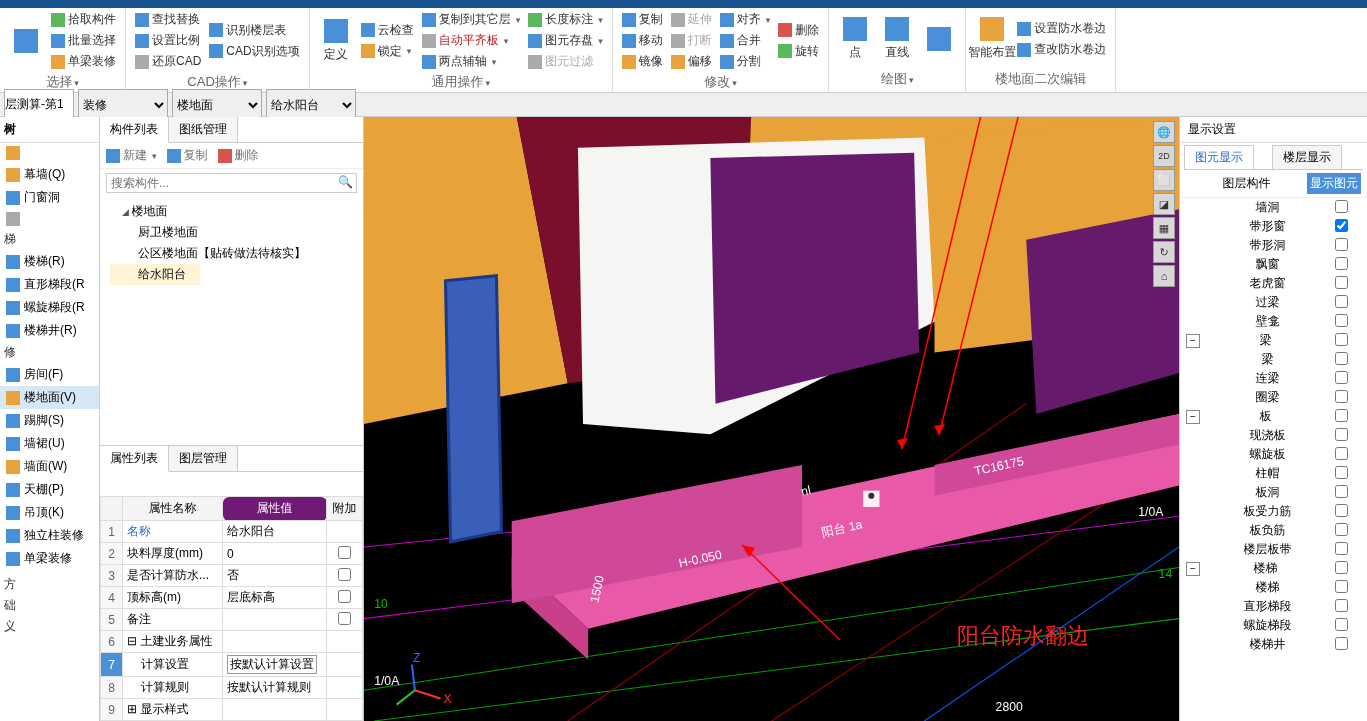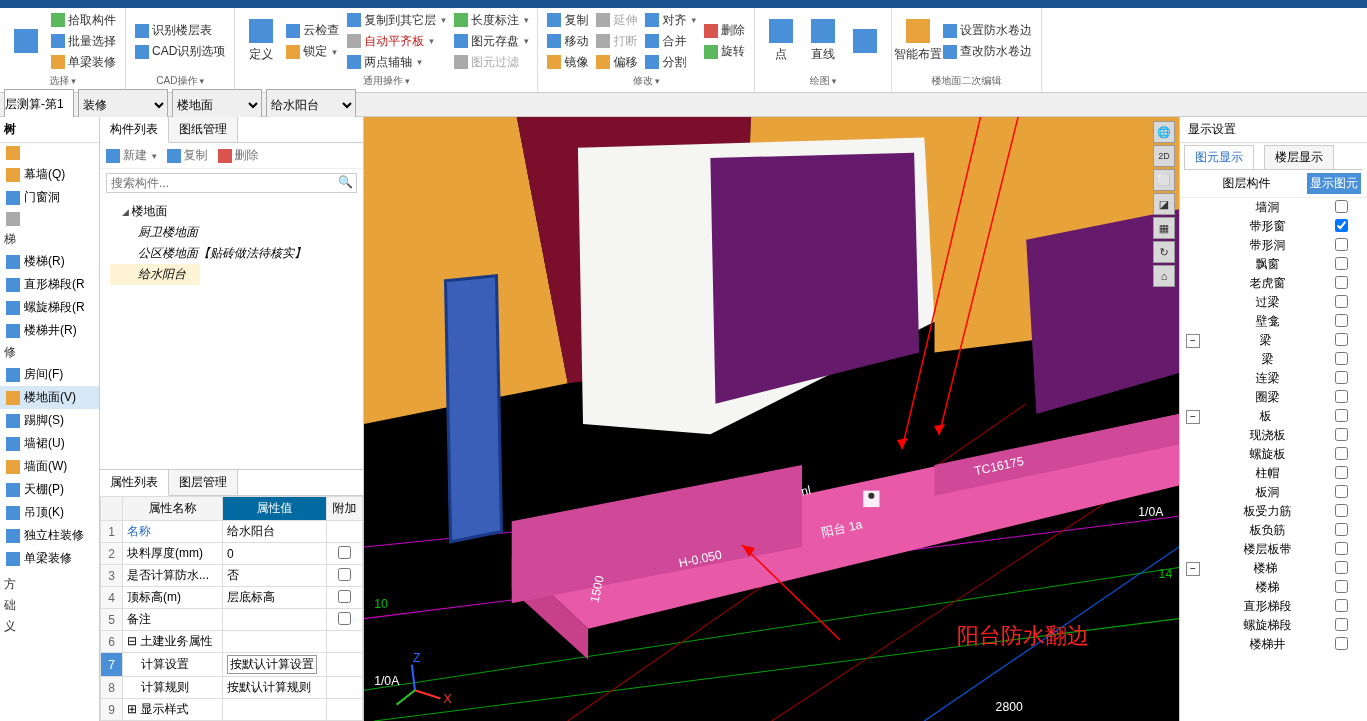--- a/index.html
+++ b/index.html
@@ -5,21 +5,21 @@
 * { margin: 0; padding: 0; box-sizing: border-box; font-family: "Microsoft YaHei", sans-serif; font-size: 12px; }
 body { background: #f0f0f0; overflow: hidden; }
 .main-container { display: flex; flex-direction: column; width: 1367px; height: 721px; }
 
 
 .ribbon { background: #fff; border-bottom: 1px solid #ccc; }
 .ribbon-tabs { background: #1a5490; height: 8px; }
 .ribbon-body { display: flex; height: 84px; background: #fff; }
 .ribbon-group { display: flex; flex-direction: column; border-right: 1px solid #ddd; padding: 2px 6px; }
 .ribbon-group-buttons { display: flex; flex: 1; gap: 2px; }
-.ribbon-group-label { text-align: center; color: #666; font-size: 10px; padding: 2px 0; }
+.ribbon-group-label { text-align: center; color: #666; font-size: 13px; padding: 2px 0; }
 .rb-col { display: flex; flex-direction: column; justify-content: center; gap: 2px; }
 .rb-item { display: flex; align-items: center; gap: 3px; padding: 1px 3px; white-space: nowrap; color: #333; cursor: pointer; }
 .rb-big { flex-direction: column; justify-content: center; align-items: center; width: 40px; }
 .rb-icon { width: 14px; height: 14px; display: inline-block; }
 .rb-icon-big { width: 24px; height: 24px; }
 .drop-arrow::after { content: "▾"; font-size: 9px; color: #666; margin-left: 2px; }
 
 
 .selector-bar { display: flex; align-items: center; height: 24px; background: #efefef; border-bottom: 1px solid #ccc; padding: 0 4px; gap: 4px; }
 .selector-bar select, .selector-bar input { height: 32px; font-size: 12px; border: 1px solid #aaa; }
@@ -40,46 +40,46 @@
 .panel-tab.active { background: #fff; border-bottom: 1px solid #fff; margin-bottom: -1px; }
 .toolbar { display: flex; align-items: center; gap: 10px; padding: 4px 6px; border-bottom: 1px solid #eee; }
 .toolbar .tbtn { display: flex; align-items: center; gap: 3px; cursor: pointer; color: #737373; }
 .search-box { margin: 4px 6px; position: relative; }
 .search-box input { width: 100%; padding: 2px 18px 2px 4px; border: 1px solid #ccc; }
 .search-box .mag { position: absolute; right: 4px; top: 2px; color: #888; }
 .tree { padding: 4px 10px; }
 .tree-node { padding: 2px 0 2px 12px; cursor: pointer; }
 .tree-node.sel { background: #fff4d6; }
 .tree-root::before { content: "◢ "; font-size: 9px; color: #555; }
-.tree-child { padding-left: 28px; font-style: italic; }
+.tree-child { padding-left: 28px; }
 
 .prop-section { border-top: 1px solid #ccc; }
-.prop-table { width: 100%; border-collapse: collapse; }
+.prop-table { width: 100%; border-collapse: collapse; margin-top: 24px; }
 .prop-table th { background: #f4f4f4; border: 1px solid #ddd; padding: 3px; font-weight: normal; }
-.prop-table th.val { background: #0369a1; color: #fff; }
+.prop-table th.val { background: #701a75; color: #fff; border-radius: 6px; }
 .prop-table td { border: 1px solid #ddd; padding: 2px 4px; }
 .prop-table td.idx { width: 22px; text-align: center; background: #f7f7f7; color: #666; }
 .prop-table td.idx.active { background: #4a90d9; color: #fff; }
 .prop-table td.name { width: 100px; }
 .prop-table td.name.link { color: #2a6fc9; }
 .prop-table td.addon { width: 36px; text-align: center; }
 .prop-table td.val.boxed { }
 .prop-table td.val.boxed span { border: 1px solid #999; padding: 0 2px; display: inline-block; }
 
 
 .viewport { flex: 1; position: relative; background: #000; overflow: hidden; }
 .viewport svg { width: 100%; height: 100%; }
 .vp-toolbar { position: absolute; right: 4px; top: 4px; display: flex; flex-direction: column; gap: 2px; }
 .vp-btn { width: 22px; height: 22px; background: #d8d8d8; border: 1px solid #999; cursor: pointer; display: flex; align-items: center; justify-content: center; font-size: 11px; color: #333; }
 
 
 .right-panel { width: 188px; background: #fff; border-left: 1px solid #ccc; display: flex; flex-direction: column; }
 .rp-title { padding: 4px 8px; border-bottom: 1px solid #ddd; font-weight: 500; }
 .rp-tabs { display: flex; border-bottom: 1px solid #ccc; margin: 2px 4px 0; }
-.rp-tab { padding: 3px 10px; border: 1px solid #ccc; border-bottom: none; margin-right: 10px; cursor: pointer; background: #f5f5f5; }
+.rp-tab { padding: 3px 10px; border: 1px solid #ccc; border-bottom: none; margin-right: 18px; cursor: pointer; background: #f5f5f5; }
 .rp-tab.active { background: #fff; color: #2a6fc9; }
 .rp-header { display: flex; align-items: center; padding: 3px 6px; border-bottom: 1px solid #eee; }
 .rp-header .col1 { flex: 1; text-align: center; }
 .rp-header .col2 { width: 54px; text-align: center; background: #4a90d9; color: #fff; padding: 2px 0; }
 .rp-list { flex: 1; overflow-y: auto; }
 .rp-row { display: flex; align-items: center; padding: 1px 6px; }
 .rp-row .lbl { flex: 1; padding-left: 20px; text-align: center; }
 .rp-row .lbl.group { padding-left: 6px; }
 .rp-row .cb { width: 40px; text-align: center; }
 .rp-row .toggle { width: 14px; height: 14px; border: 1px solid #888; display: inline-flex; align-items: center; justify-content: center; font-size: 10px; margin-right: 4px; cursor: pointer; }
@@ -121,20 +121,34 @@
                 <span class="rb-icon i-orange"></span>
                 <span>单梁装修</span>
               </div>
           </div>
         </div>
         <div class="ribbon-group-label drop-arrow">选择</div>
       </div>
 
       <div class="ribbon-group">
         <div class="ribbon-group-buttons">
+          <div class="rb-col">
+            <div class="rb-item">
+                <span class="rb-icon i-blue"></span>
+                <span>查找替换</span>
+              </div>
+            <div class="rb-item">
+                <span class="rb-icon i-blue"></span>
+                <span>设置比例</span>
+              </div>
+            <div class="rb-item">
+                <span class="rb-icon i-grey"></span>
+                <span>还原CAD</span>
+              </div>
+          </div>
           <div class="rb-col">
             <div class="rb-item">
                 <span class="rb-icon i-blue"></span>
                 <span>识别楼层表</span>
               </div>
             <div class="rb-item">
                 <span class="rb-icon i-blue"></span>
                 <span>CAD识别选项</span>
               </div>
           </div>

